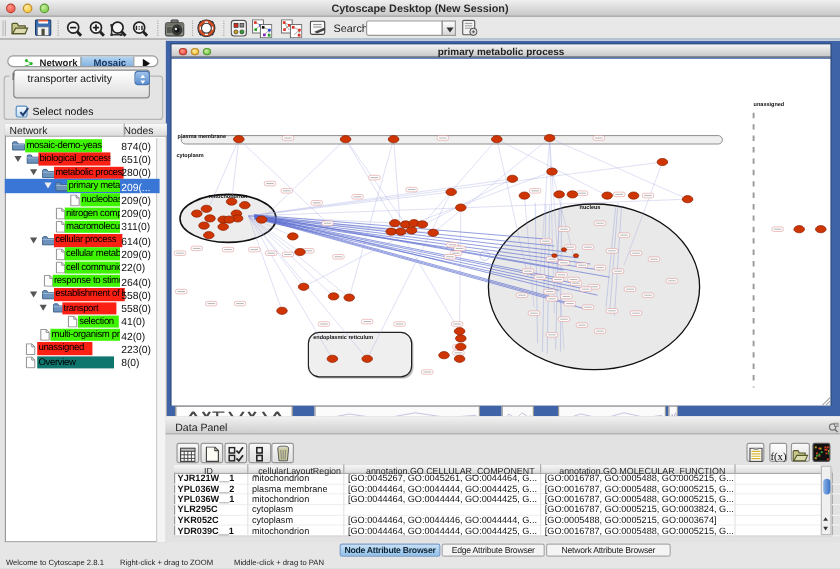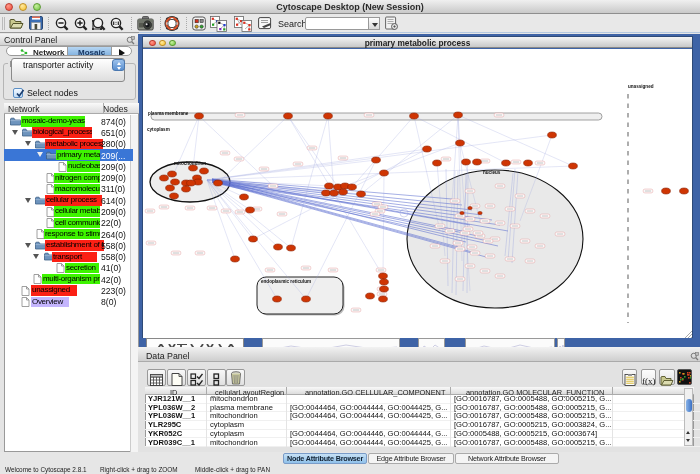--- a/index.html
+++ b/index.html
@@ -132,28 +132,20 @@
     <circle cx="9.5" cy="10.5" r="3" fill="#ddd" stroke="#444" stroke-width="0.8"></circle>
     <path d="M8.3 10.5 L10.7 10.5 M9.5 9.3 L9.5 11.7" stroke="#444" stroke-width="0.7"></path>
   </svg>
 </div>
 
 <div class="abs" style="left:139px;top:31.5px;width:561px;height:1.8px;background:#b4c8e0"></div>
 
 <div class="abs" style="left:138px;top:34px;width:562px;height:313px;background:#3e63a6"></div>
 
 <div class="abs" style="left:0;top:34px;width:138px;height:430px;background:#e4e4e4">
-  <div class="abs" style="left:0;top:0;width:138px;height:12px;background:linear-gradient(#f4f4f4,#d2d2d2);border-bottom:1px solid #aaa">
-    <div class="abs" style="left:4px;top:1px;font-size:8.8px;color:#222">Control Panel</div>
-    <svg class="abs" style="left:126px;top:1.5px" width="9" height="9" viewBox="0 0 9 9">
-      <circle cx="3.8" cy="3.8" r="2.6" fill="none" stroke="#777" stroke-width="1"></circle>
-      <path d="M5.8 5.8 L8 8" stroke="#777" stroke-width="1.3"></path>
-      <rect x="5.5" y="0.5" width="3" height="3" fill="#bbb" stroke="#777" stroke-width="0.6"></rect>
-    </svg>
-  </div>
 
   <div class="abs" style="left:6px;top:12px;width:126px;height:10px;background:#fff;border:1px solid #9a9a9a;border-radius:5px;overflow:hidden">
     <div class="abs" style="left:60px;top:0;width:44px;height:10px;background:linear-gradient(#b5d5f2,#7aadde)"></div>
     <div class="abs" style="left:104px;top:0;width:1px;height:10px;background:#9a9a9a"></div>
     <div class="abs" style="left:60px;top:0;width:1px;height:10px;background:#9a9a9a"></div>
     <svg class="abs" style="left:13px;top:1.5px" width="8" height="8" viewBox="0 0 8 8">
       <circle cx="2" cy="1.5" r="1.3" fill="#2eb82e"></circle>
         <circle cx="2" cy="6.5" r="1.3" fill="#2eb82e"></circle>
       <circle cx="6" cy="4" r="1.3" fill="#2eb82e"></circle>
         <path d="M2 1.5 L6 4 L2 6.5" stroke="#2eb82e" stroke-width="0.7" fill="none"></path>
@@ -272,39 +264,39 @@
     <svg class="abs" style="left:44px;top:252.35999999999999px" width="11" height="9" viewBox="0 0 11 9">
       <path d="M0.5 2 L0.5 8 L10.5 8 L10.5 3 L5 3 L4 1.2 L1.2 1.2 Z" fill="#6d93bd" stroke="#3c5f86" stroke-width="0.8"></path>
       <path d="M0.5 3.6 L10.5 3.6" stroke="#9db8d4" stroke-width="0.8"></path>
     </svg>
     <div class="abs tlab" style="left:52px;top:251.5px;width:45px;background:#fb2014">transport</div>
     <div class="abs tcnt" style="left:101px;top:252.1px;color:#111">558(0)</div>
 <svg class="abs" style="left:56px;top:263.14px" width="9" height="10" viewBox="0 0 9 10">
       <path d="M1 0.5 L5.5 0.5 L8 3 L8 9.5 L1 9.5 Z" fill="#fff" stroke="#888" stroke-width="0.8"></path>
       <path d="M5.5 0.5 L5.5 3 L8 3" fill="none" stroke="#888" stroke-width="0.8"></path>
     </svg>
-    <div class="abs tlab" style="left:65px;top:262.7px;width:34px;background:#3ef400">secretion</div>
+    <div class="abs tlab" style="left:65px;top:262.7px;width:34px;background:#3ef400">selection</div>
     <div class="abs tcnt" style="left:101px;top:263.3px;color:#111">41(0)</div>
 <svg class="abs" style="left:33px;top:274.41999999999996px" width="9" height="10" viewBox="0 0 9 10">
       <path d="M1 0.5 L5.5 0.5 L8 3 L8 9.5 L1 9.5 Z" fill="#fff" stroke="#888" stroke-width="0.8"></path>
       <path d="M5.5 0.5 L5.5 3 L8 3" fill="none" stroke="#888" stroke-width="0.8"></path>
     </svg>
     <div class="abs tlab" style="left:42px;top:274.0px;width:58px;background:#3ef400">multi-organism pro</div>
     <div class="abs tcnt" style="left:101px;top:274.6px;color:#111">42(0)</div>
 <svg class="abs" style="left:21px;top:285.7px" width="9" height="10" viewBox="0 0 9 10">
       <path d="M1 0.5 L5.5 0.5 L8 3 L8 9.5 L1 9.5 Z" fill="#fff" stroke="#888" stroke-width="0.8"></path>
       <path d="M5.5 0.5 L5.5 3 L8 3" fill="none" stroke="#888" stroke-width="0.8"></path>
     </svg>
     <div class="abs tlab" style="left:31px;top:285.3px;width:46px;background:#fb2014">unassigned</div>
     <div class="abs tcnt" style="left:101px;top:285.9px;color:#111">223(0)</div>
 <svg class="abs" style="left:21px;top:296.98px" width="9" height="10" viewBox="0 0 9 10">
       <path d="M1 0.5 L5.5 0.5 L8 3 L8 9.5 L1 9.5 Z" fill="#fff" stroke="#888" stroke-width="0.8"></path>
       <path d="M5.5 0.5 L5.5 3 L8 3" fill="none" stroke="#888" stroke-width="0.8"></path>
     </svg>
-    <div class="abs tlab" style="left:31px;top:296.6px;width:38px;background:#c4b5fd">Overview</div>
+    <div class="abs tlab" style="left:31px;top:296.6px;width:64px;background:#0f766e">Overview</div>
     <div class="abs tcnt" style="left:101px;top:297.2px;color:#111">8(0)</div>
   </div>
 
 <div class="abs" style="left:142px;top:36px;width:551px;height:302px;border:1px solid #2e4a77">
   <div class="abs" style="left:0;top:0;width:549px;height:11px;background:linear-gradient(#f4f4f4,#c8c8c8);border-bottom:1px solid #888">
     <div class="abs" style="left:6px;top:2.5px;width:6.5px;height:6.5px;border-radius:50%;background:radial-gradient(circle at 35% 30%,#ff9a8a,#f0483a);border:0.5px solid #b93d31"></div>
     <div class="abs" style="left:16px;top:2.5px;width:6.5px;height:6.5px;border-radius:50%;background:radial-gradient(circle at 35% 30%,#ffe9a0,#f5c12b);border:0.5px solid #c08f27"></div>
     <div class="abs" style="left:26px;top:2.5px;width:6.5px;height:6.5px;border-radius:50%;background:radial-gradient(circle at 35% 30%,#c8f0a0,#6fc43d);border:0.5px solid #5d9c34"></div>
     <div class="abs" style="left:0;top:1px;width:549px;text-align:center;font-size:8.3px;font-weight:bold;color:#222">primary metabolic process</div>
   </div>
@@ -691,20 +683,21 @@
   <span class="abs" style="left:160px;top:0.5px">annotation.GO CELLULAR_COMPONENT</span>
   <span class="abs" style="left:321px;top:0.5px">annotation.GO MOLECULAR_FUNCTION</span>
   <div class="abs" style="left:61px;top:0;width:1px;height:8px;background:#aaa"></div>
   <div class="abs" style="left:141px;top:0;width:1px;height:8px;background:#aaa"></div>
   <div class="abs" style="left:305px;top:0;width:1px;height:8px;background:#aaa"></div>
   <div class="abs" style="left:467px;top:0;width:1px;height:8px;background:#aaa"></div>
 </div>
 <div class="abs trow" style="top:395.0px">
     <span class="abs" style="left:3px;font-weight:bold">YJR121W__1</span>
     <span class="abs" style="left:65px">mitochondrion</span>
+    <span class="abs" style="left:145px">[GO:0045267, GO:0045261, GO:0044464, G...</span>
     <span class="abs" style="left:309px">[GO:0016787, GO:0005488, GO:0005215, G...</span>
   </div>
 <div class="abs trow" style="top:403.7px">
     <span class="abs" style="left:3px;font-weight:bold">YPL036W__2</span>
     <span class="abs" style="left:65px">plasma membrane</span>
     <span class="abs" style="left:145px">[GO:0044464, GO:0044444, GO:0044425, G...</span>
     <span class="abs" style="left:309px">[GO:0016787, GO:0005488, GO:0005215, G...</span>
   </div>
 <div class="abs trow" style="top:412.4px">
     <span class="abs" style="left:3px;font-weight:bold">YPL036W__1</span>

